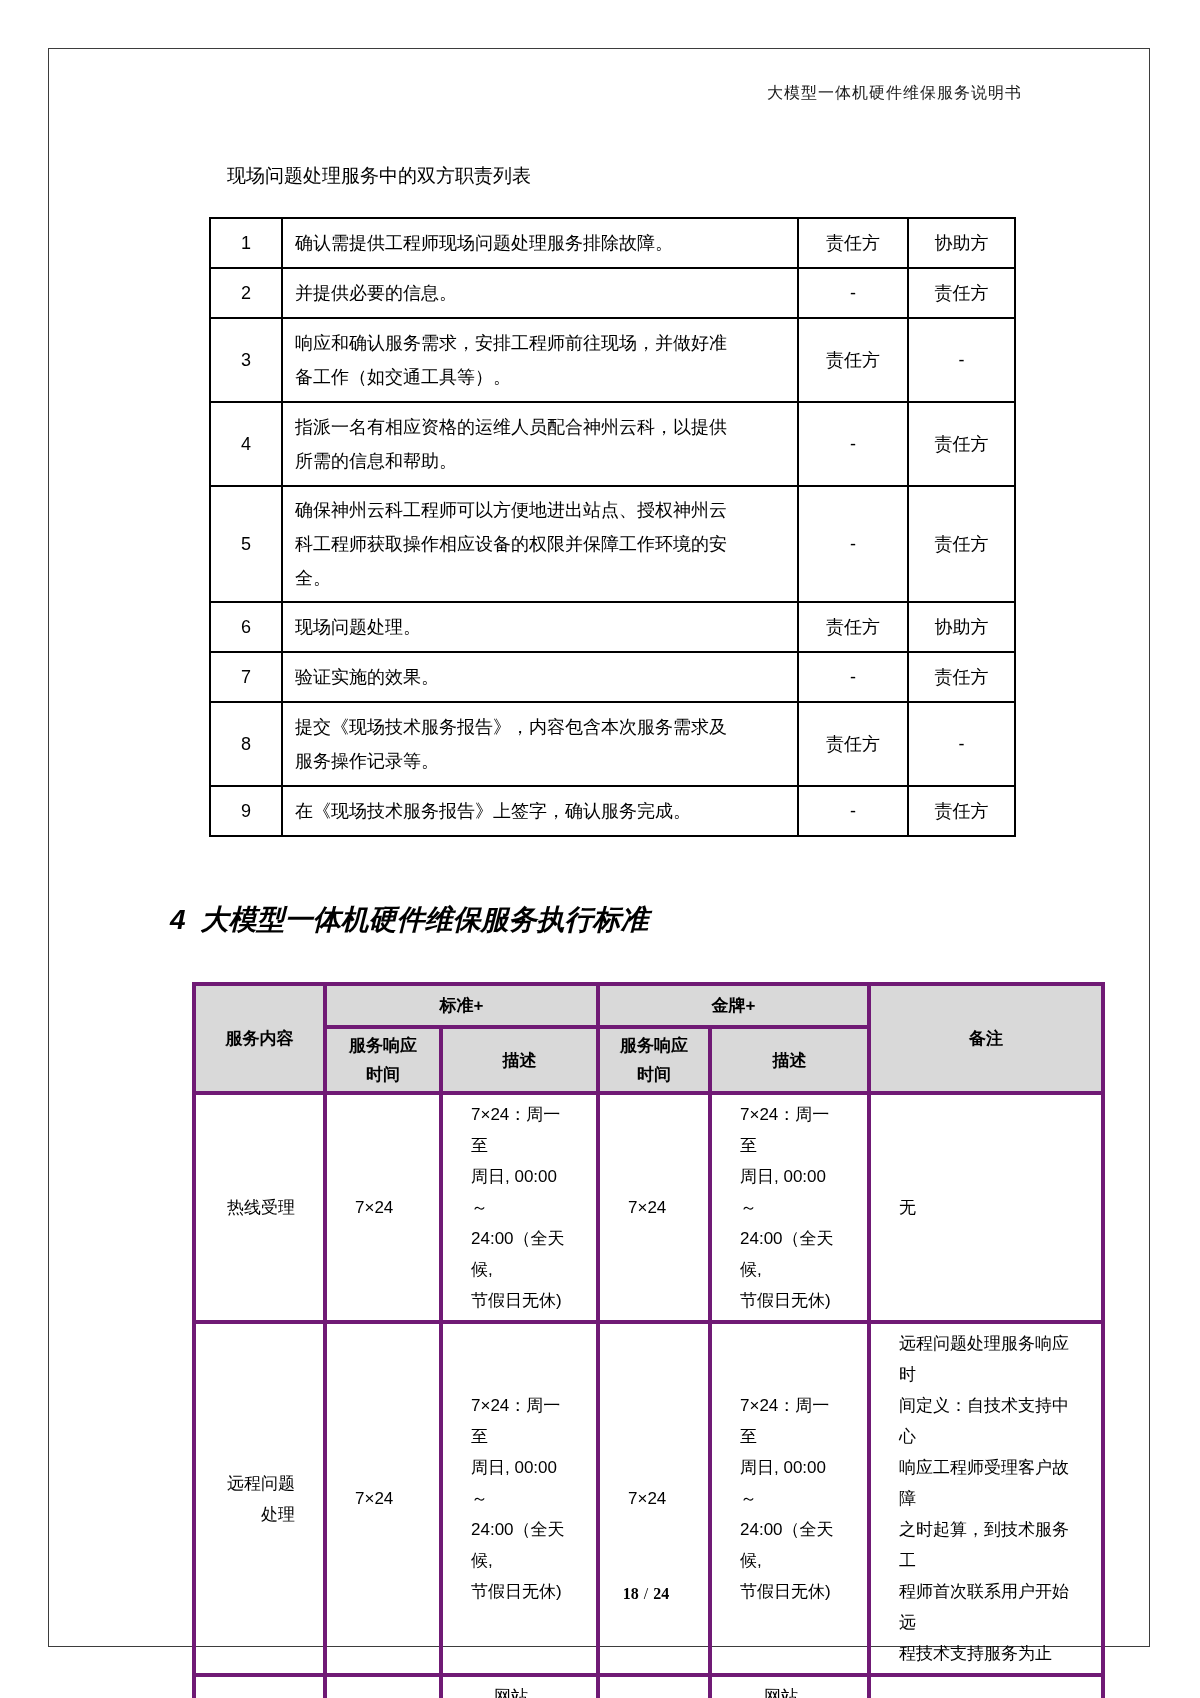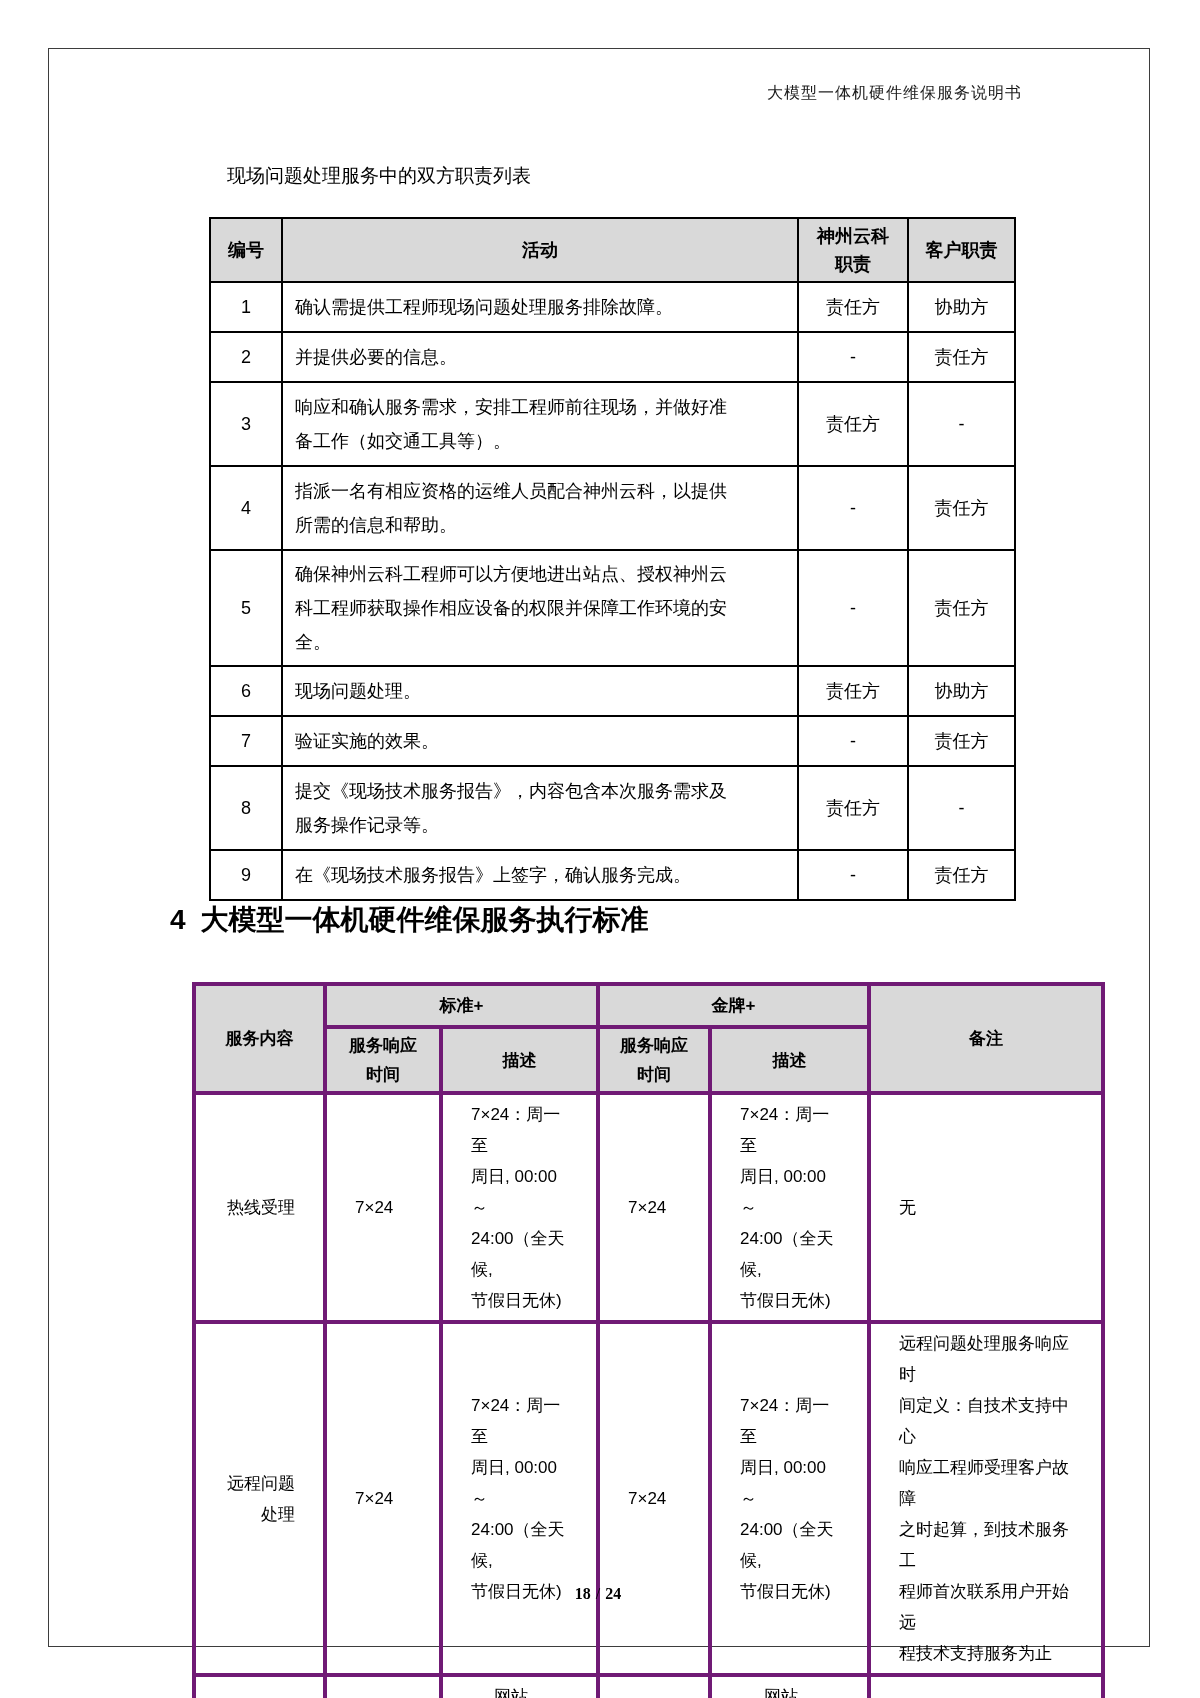--- a/index.html
+++ b/index.html
@@ -54,28 +54,28 @@
   }
   table.t2 td { line-height:31px; padding:4px 28px;margin-top:11px; }
   table.t2 td.svc    { text-align:right; }
   table.t2 td.time   { text-align:left; }
   table.t2 td.desc   { text-align:left; white-space:pre-line; }
   table.t2 td.desc.center { text-align:center; }
   table.t2 td.remark { text-align:left; white-space:pre-line; }
 
   .section-heading {
     position:absolute; left:170px; top:901px;
-    font-size:28px; font-weight:700; color:#000;
+    font-size:28px; font-weight:700; color:#000;font-style:italic;
   }
   .section-heading .sec-num { margin-right:15px; }
 
   .footer {
     position:absolute; left:48px; top:1585px; width:1100px;
     text-align:center; font-family:"Liberation Serif", serif;
-    font-size:16px; font-weight:700; color:#000;
+    font-size:16px; font-weight:700; color:#000;padding-left:48px;
   }
   .footer .sep { font-weight:400; margin:0 5px; }
 </style>
 </head>
 <body>
 
 <div class="page">
 
   <div class="border-frame"></div>
 
@@ -84,27 +84,20 @@
   <div class="intro">现场问题处理服务中的双方职责列表</div>
 
   <table class="t1">
     <colgroup>
       <col style="width:72px">
         <col style="width:516px">
         <col style="width:110px">
         <col style="width:107px">
     </colgroup>
     <tbody>
-        <tr style="height:62px">
-      <th>编号</th>
-      <th>活动</th>
-      <th>神州云科
-职责</th>
-      <th>客户职责</th>
-    </tr>
     <tr style="height:50px">
       <td class="no">1</td>
       <td class="act">确认需提供工程师现场问题处理服务排除故障。</td>
       <td class="role">责任方</td>
       <td class="role">协助方</td>
     </tr>
     <tr style="height:50px">
       <td class="no">2</td>
       <td class="act">并提供必要的信息。</td>
       <td class="role">-</td>

